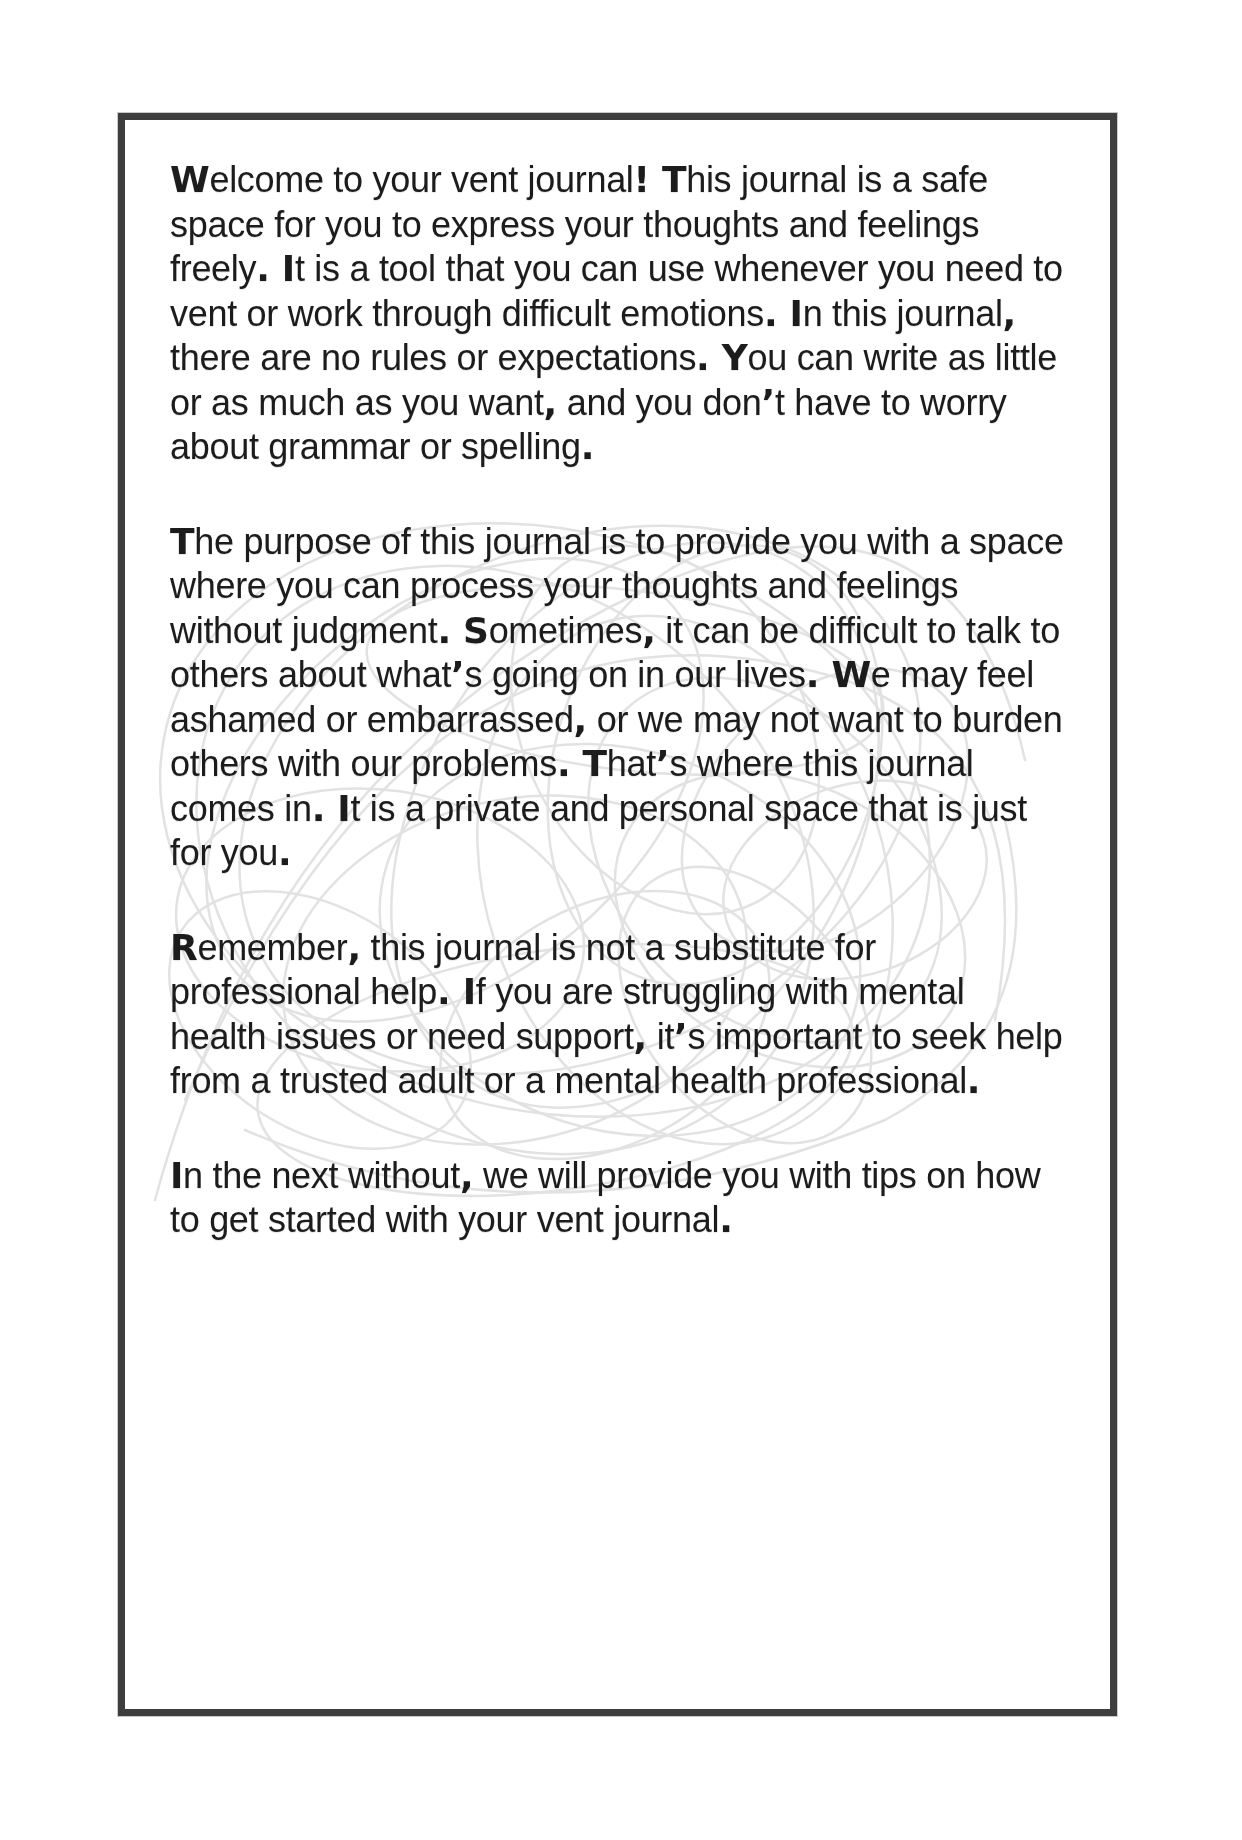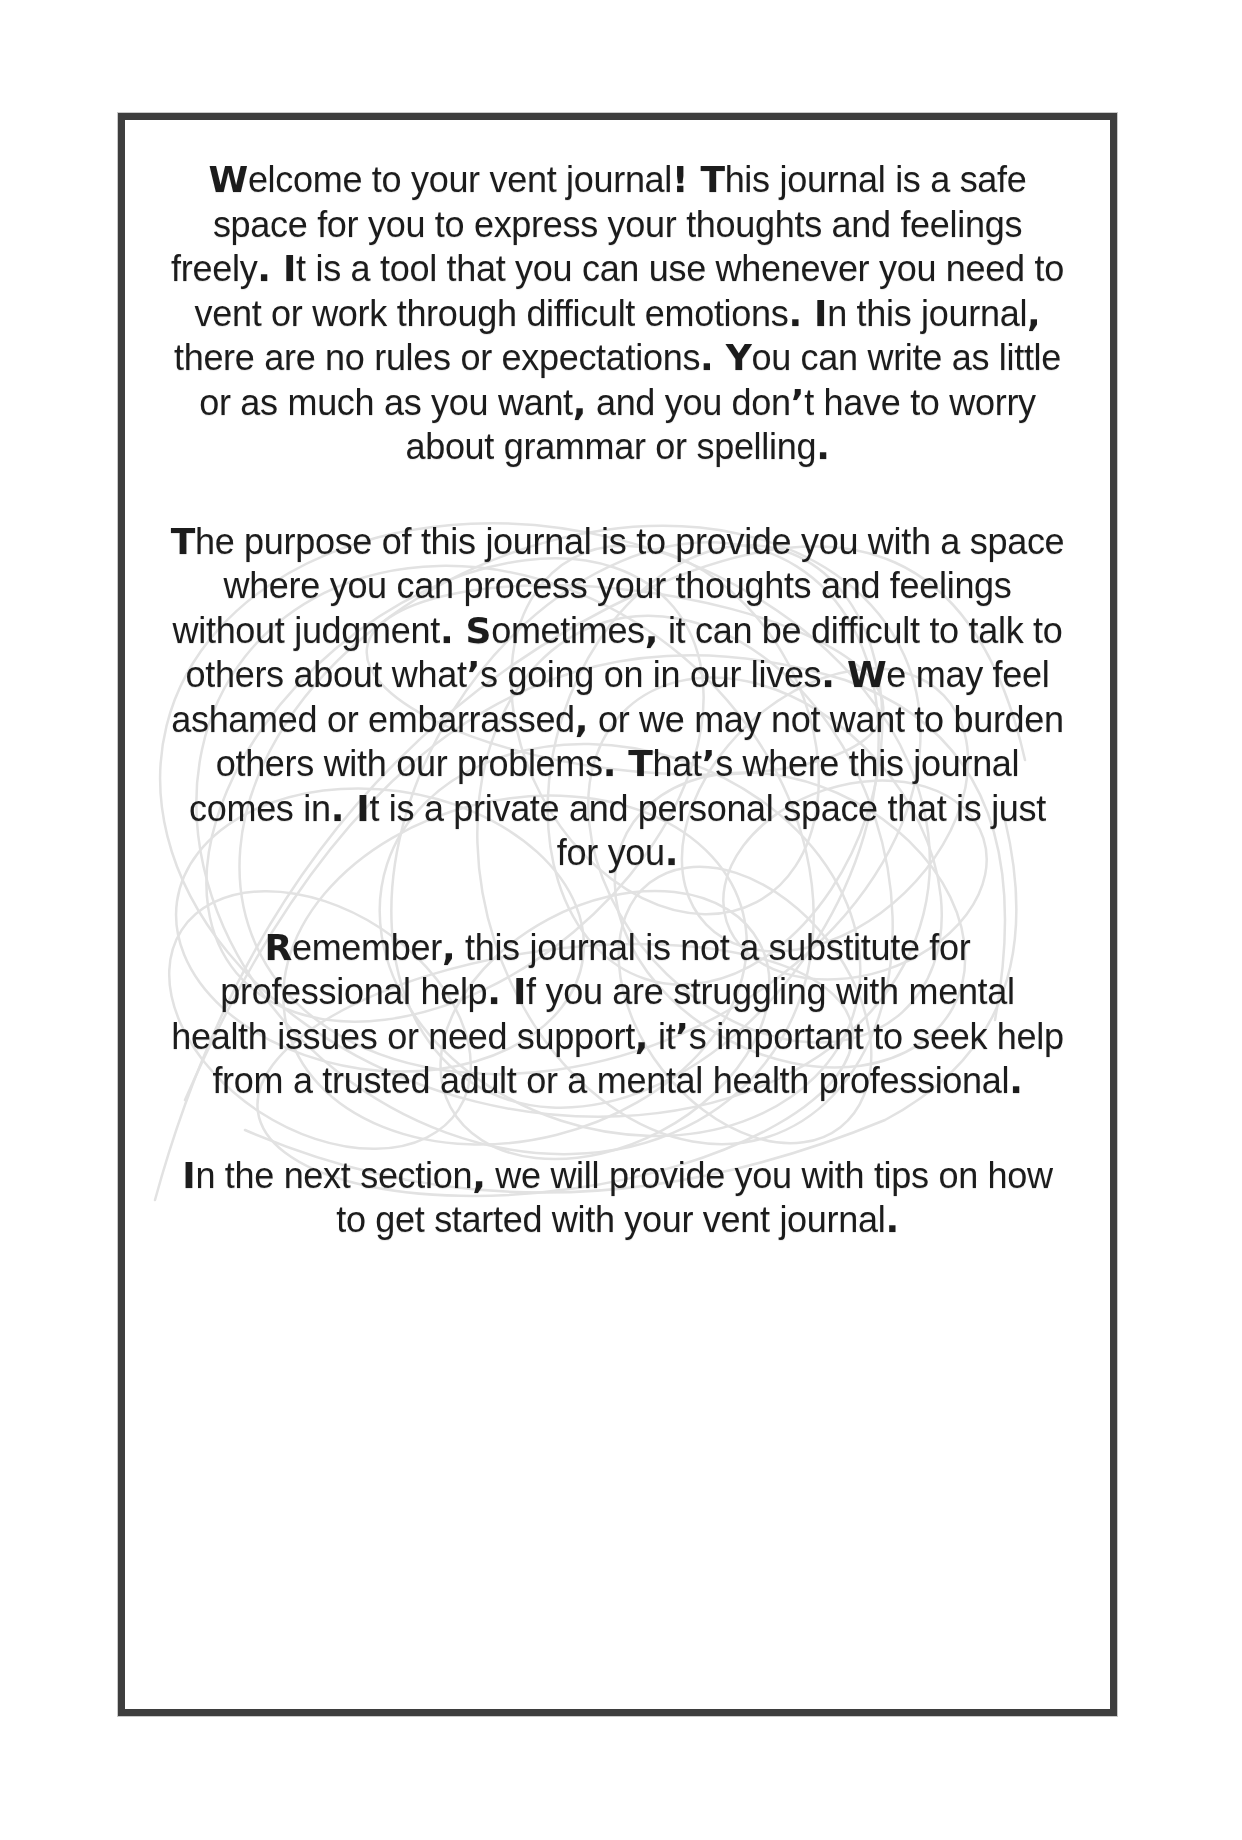--- a/index.html
+++ b/index.html
@@ -36,21 +36,20 @@
   .content {
     position: relative;
     padding: 38px 40px 0;
   }
   .para {
     max-width: 895px;
     margin: 0 auto 50px;
     font-size: 36px;
     line-height: 44.5px;
     letter-spacing: -0.3px;
-    text-align: center;
     color: var(--text, #1c1c1c);
     text-shadow: 0 1px 1px rgba(0,0,0,0.10);
   }
   .para .b {
     font-family: "DejaVu Sans", sans-serif;
     font-weight: bold;
   }
 </style>
 </head>
 <body>
@@ -82,16 +81,16 @@
       <path d="M 30 1080 Q 150 640 520 470 Q 830 330 900 640"></path>
       <path d="M 120 1010 Q 420 1140 760 1000 Q 930 910 880 700"></path>
       <path d="M 60 980 Q 300 430 720 560 Q 920 630 870 900"></path>
     </g>
   </svg>
 
   <div class="content">
     <p class="para"><span class="b">W</span><span>elcome to your vent journal</span><span class="b">! T</span><span>his journal is a safe space for you to express your thoughts and feelings freely</span><span class="b">. I</span><span>t is a tool that you can use whenever you need to vent or work through difficult emotions</span><span class="b">. I</span><span>n this journal</span><span class="b">,</span><span> there are no rules or expectations</span><span class="b">. Y</span><span>ou can write as little or as much as you want</span><span class="b">,</span><span> and you don</span><span class="b">’</span><span>t have to worry about grammar or spelling</span><span class="b">.</span></p>
     <p class="para"><span class="b">T</span><span>he purpose of this journal is to provide you with a space where you can process your thoughts and feelings without judgment</span><span class="b">. S</span><span>ometimes</span><span class="b">,</span><span> it can be difficult to talk to others about what</span><span class="b">’</span><span>s going on in our lives</span><span class="b">. W</span><span>e may feel ashamed or embarrassed</span><span class="b">,</span><span> or we may not want to burden others with our problems</span><span class="b">. T</span><span>hat</span><span class="b">’</span><span>s where this journal comes in</span><span class="b">. I</span><span>t is a private and personal space that is just for you</span><span class="b">.</span></p>
     <p class="para"><span class="b">R</span><span>emember</span><span class="b">,</span><span> this journal is not a substitute for professional help</span><span class="b">. I</span><span>f you are struggling with mental health issues or need support</span><span class="b">,</span><span> it</span><span class="b">’</span><span>s important to seek help from a trusted adult or a mental health professional</span><span class="b">.</span></p>
-    <p class="para"><span class="b">I</span><span>n the next section</span><span class="b">,</span><span> we will provide you with tips on how to get started with your vent journal</span><span class="b">.</span></p>
+    <p class="para"><span class="b">I</span><span>n the next without</span><span class="b">,</span><span> we will provide you with tips on how to get started with your vent journal</span><span class="b">.</span></p>
   </div>
 
 </div>
 
 </body></html>

